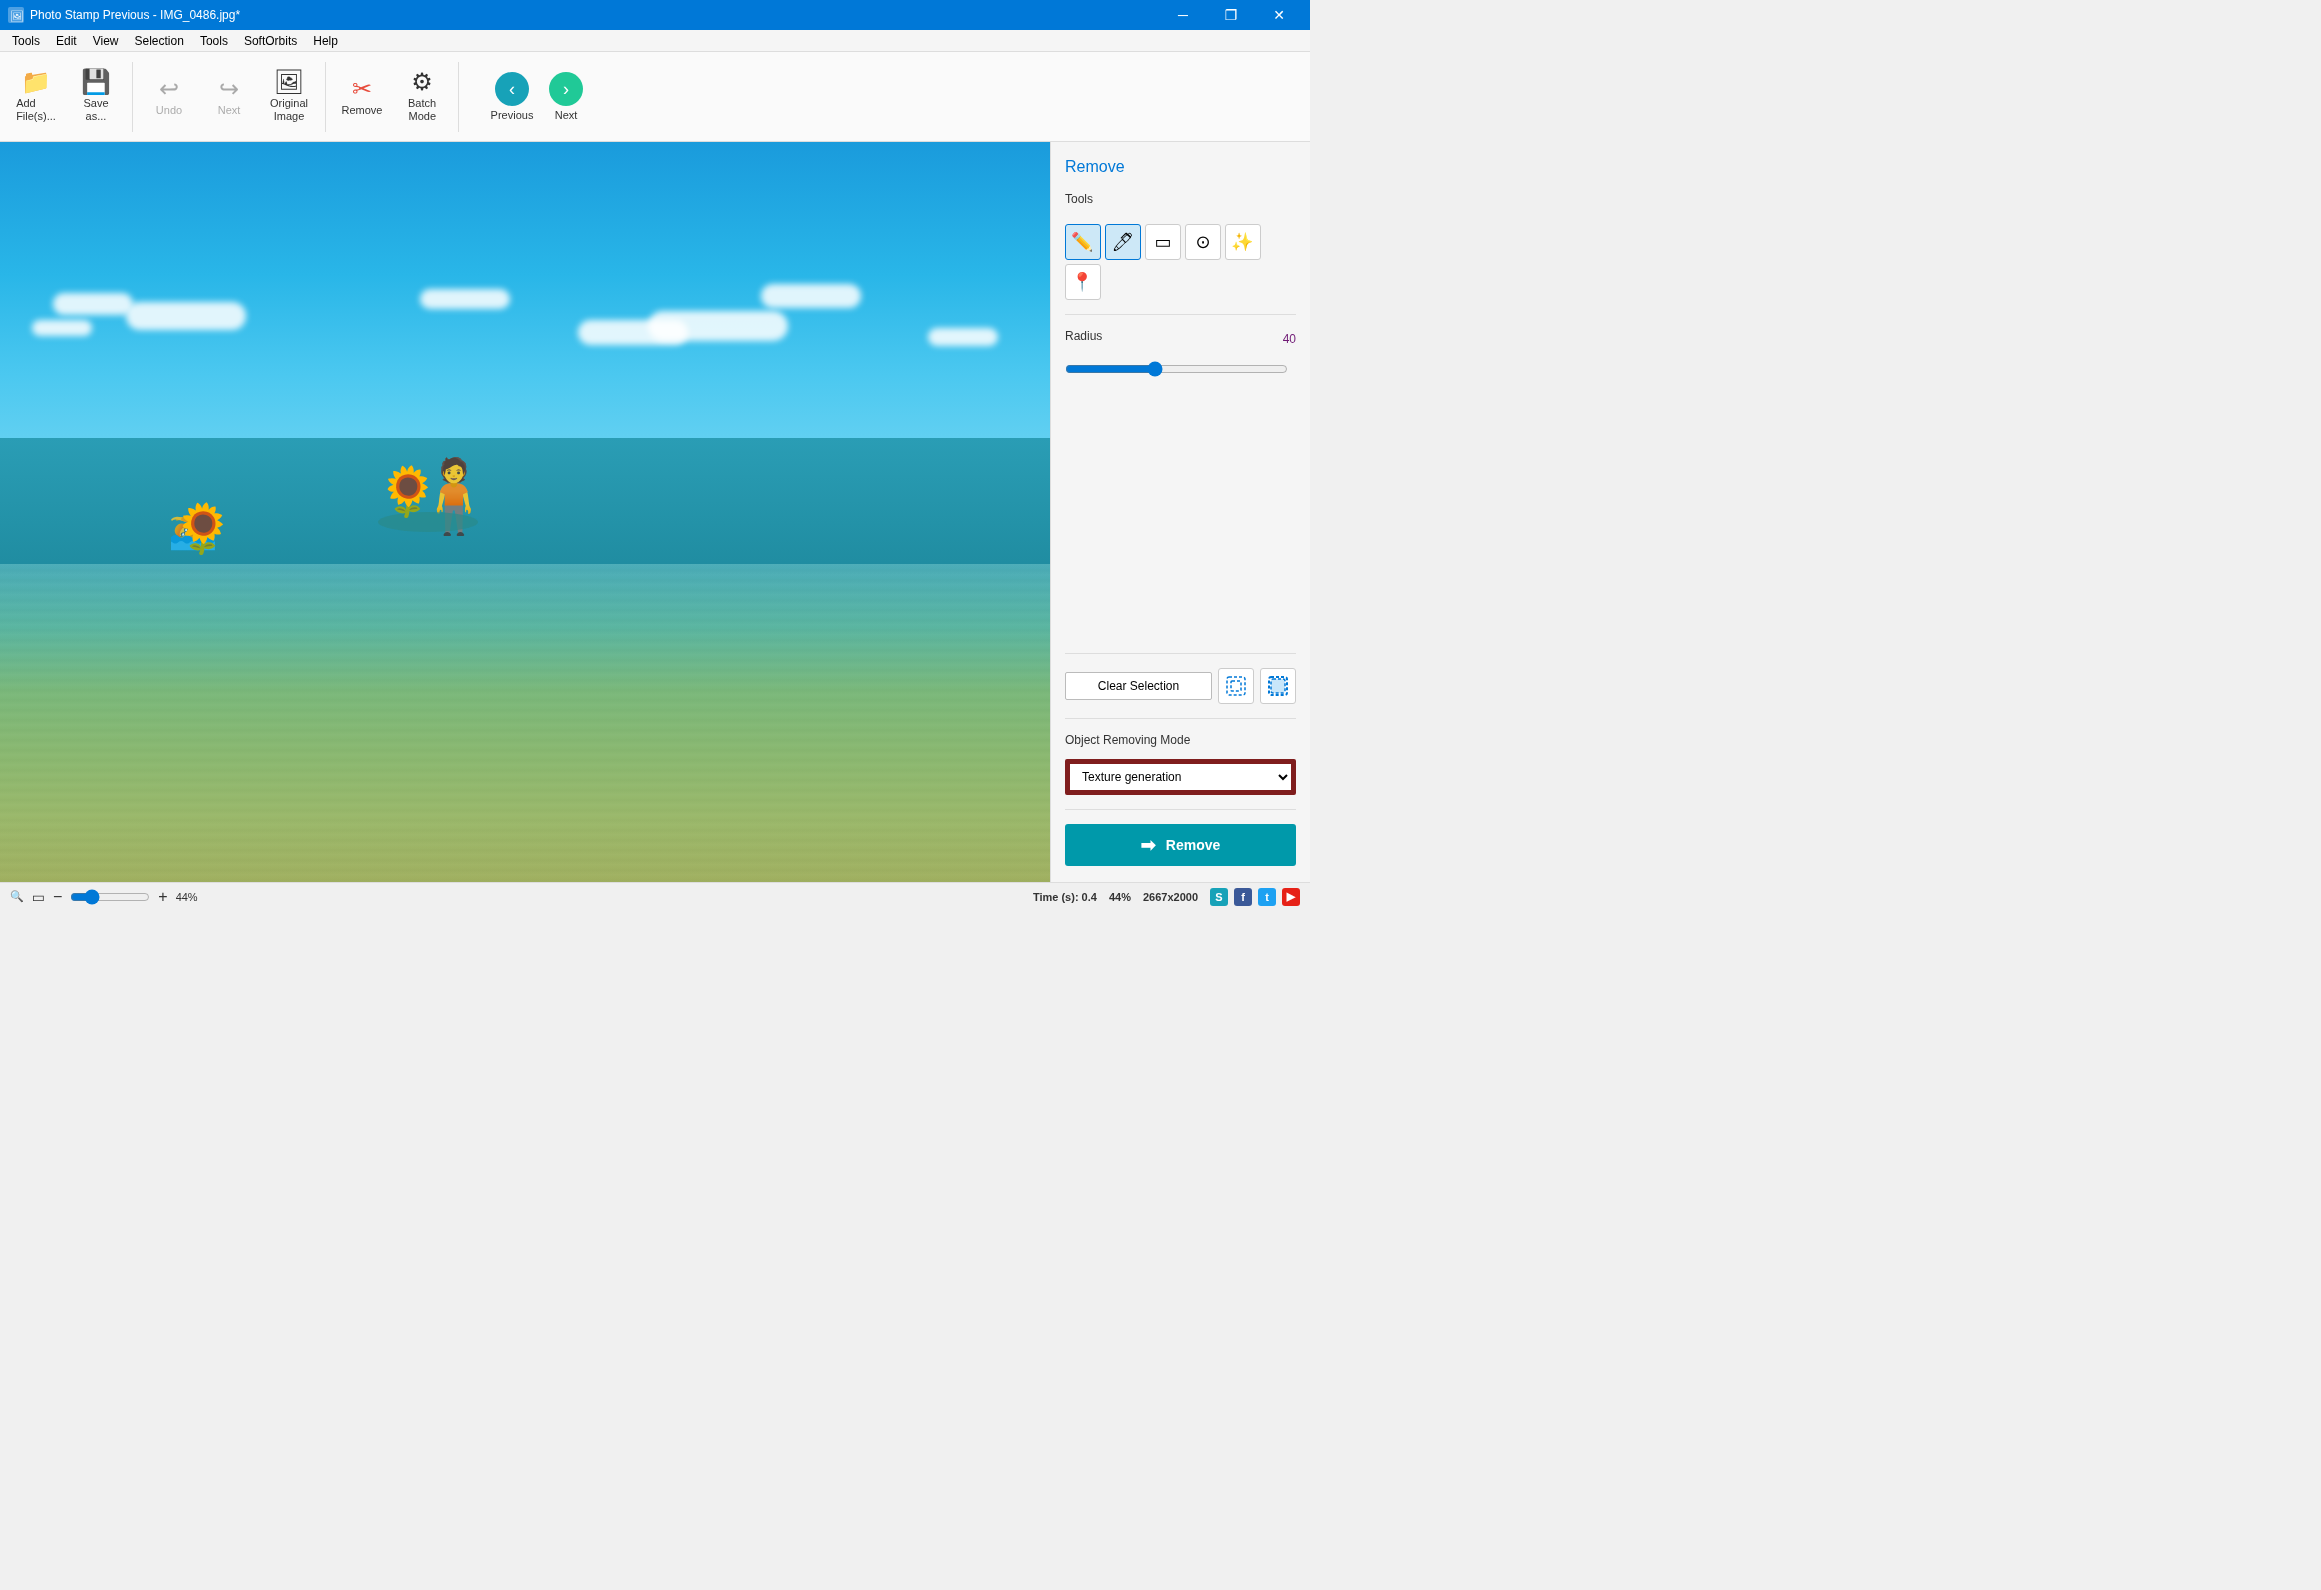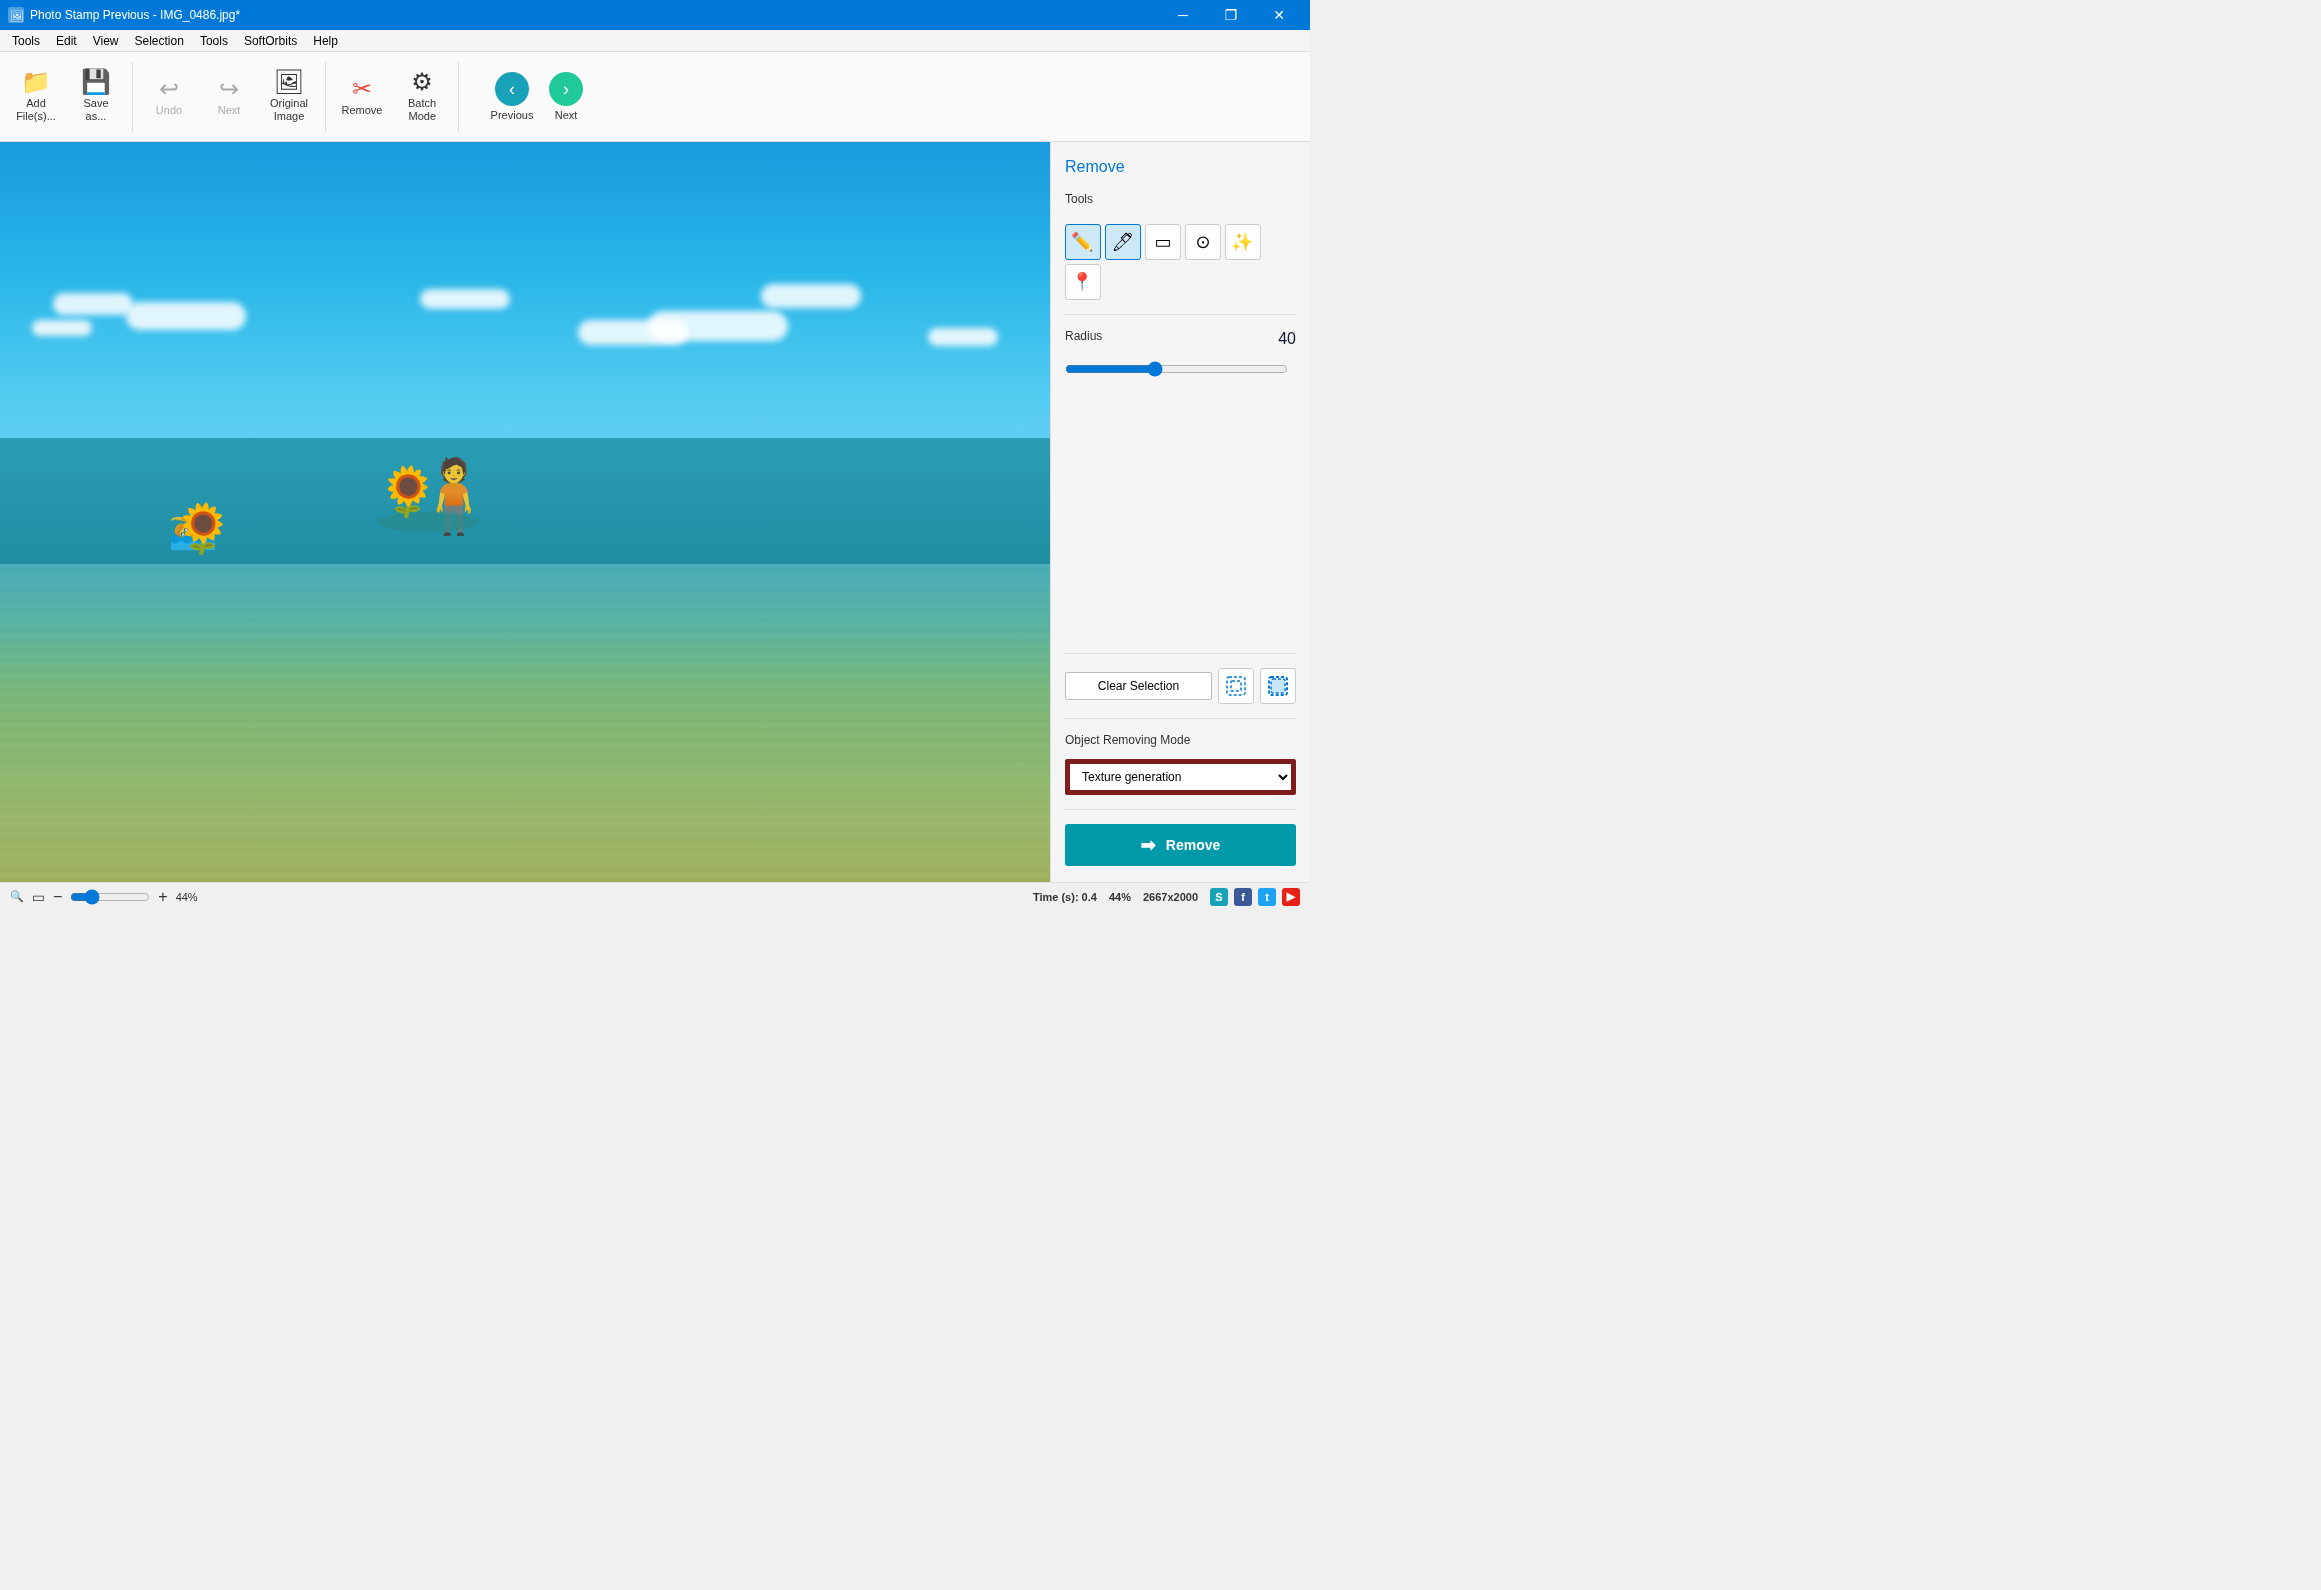--- a/index.html
+++ b/index.html
@@ -197,21 +197,21 @@
       gap: 26px;
     }
     #radius-slider-container {
       flex: 1;
       margin-right: 8px;
     }
     #radius-slider {
       width: 100%;
       accent-color: #0078d7;
     }
-    #radius-value { font-size: 16px; color: #0f172a; min-width: 24px; text-align: right; }
+    #radius-value { font-size: 12px; color: #701a75; min-width: 24px; text-align: right; }
 
     
     #clear-selection-btn {
       border: 1px solid #bbb;
       background: white;
       padding: 6px 10px;
       cursor: pointer;
       font-size: 12px;
       border-radius: 2px;
       display: flex; align-items: center; justify-content: center;
@@ -304,21 +304,21 @@
   <span>View</span>
   <span>Selection</span>
   <span>Tools</span>
   <span>SoftOrbits</span>
   <span>Help</span>
 </div>
 
 <div id="toolbar">
   <div class="toolbar-btn">
     <div class="icon">📁</div>
-    <span style="text-align:center;line-height:1.2">Add<br>File(s)...</span>
+    <span style="line-height:1.2">Add<br>File(s)...</span>
   </div>
   <div class="toolbar-btn">
     <div class="icon">💾</div>
     <span style="text-align:center;line-height:1.2">Save<br>as...</span>
   </div>
   <div class="toolbar-separator"></div>
   <div class="toolbar-btn disabled">
     <div class="icon">↩</div>
     <span>Undo</span>
   </div>

